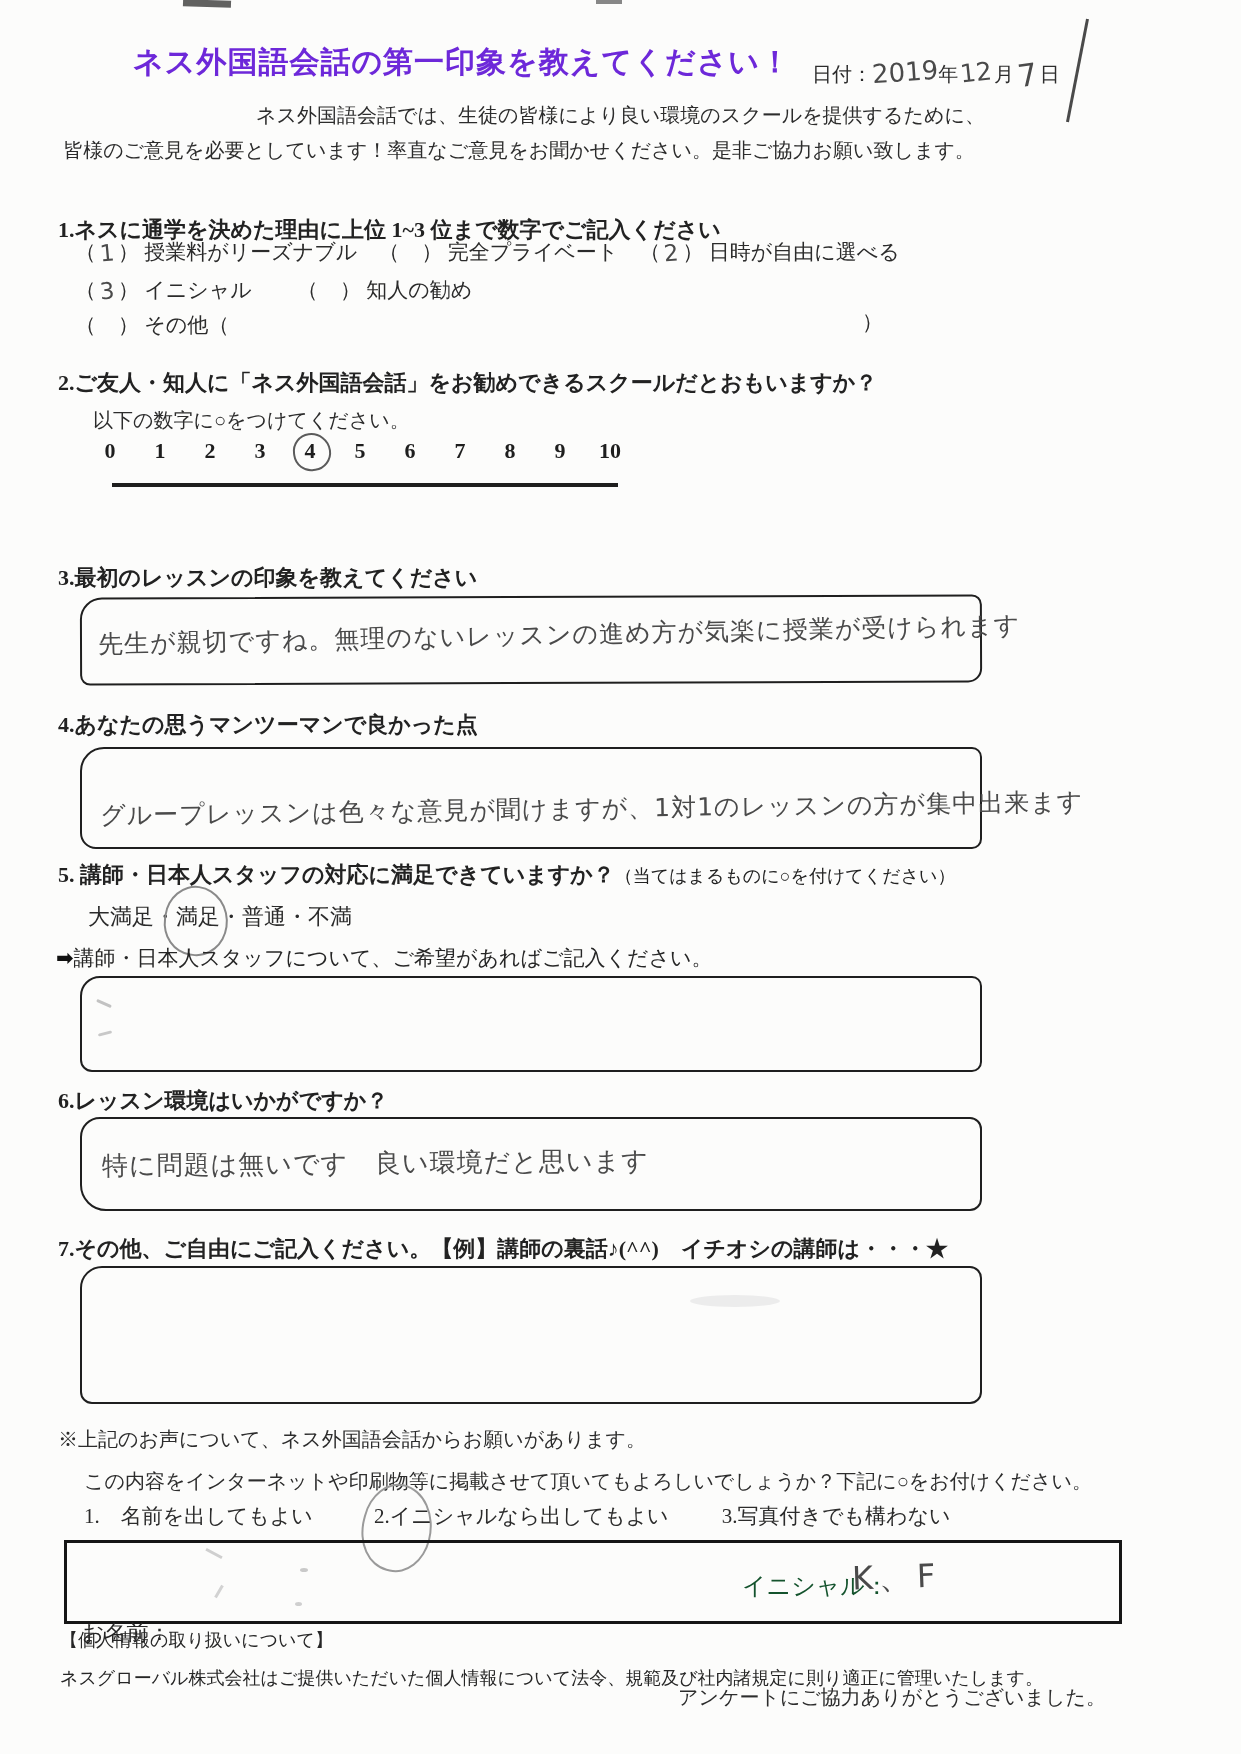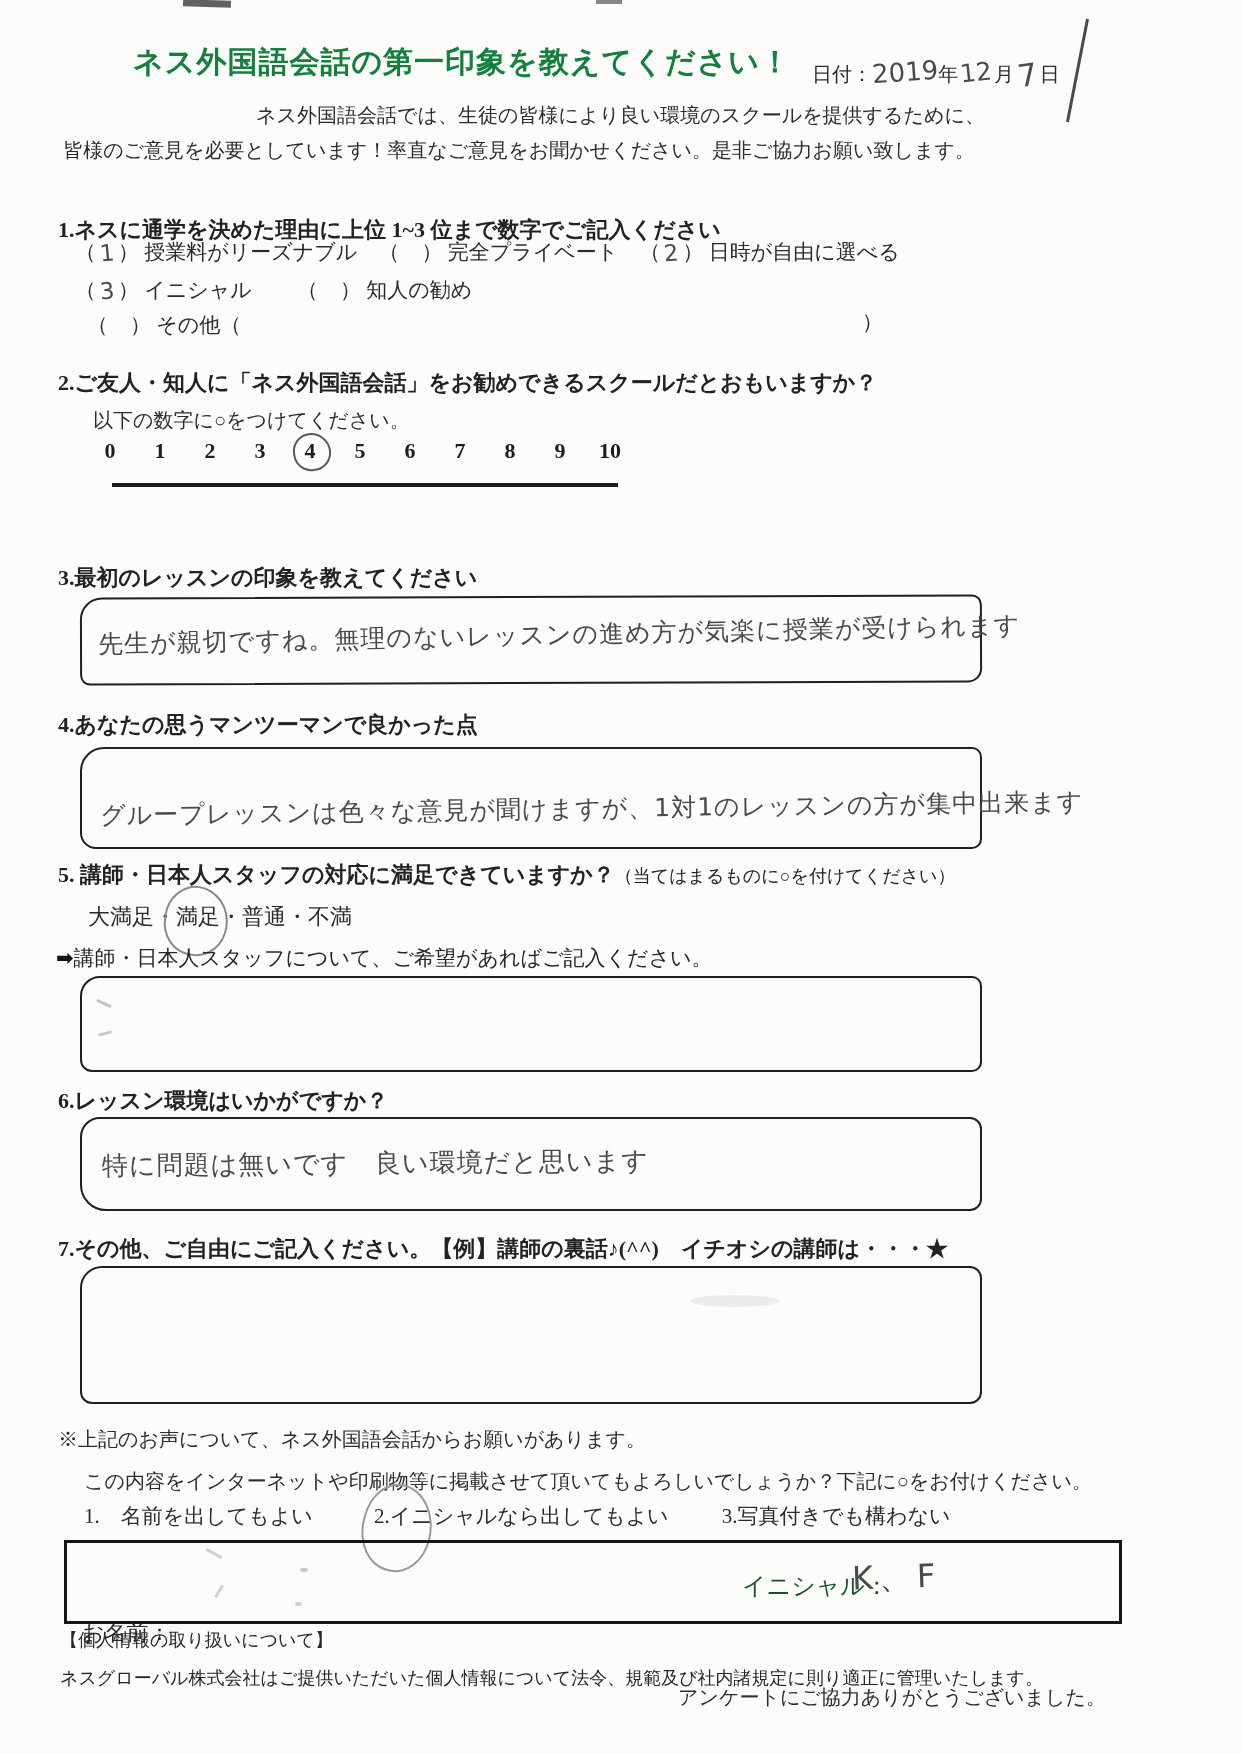--- a/index.html
+++ b/index.html
@@ -1,21 +1,21 @@
 <!DOCTYPE html>
 <html><head>
 <meta charset="utf-8">
 <style>
   html,body{margin:0;padding:0;background:#ffffff;}
   body{width:1241px;height:1754px;overflow:hidden;
        font-family:"Liberation Serif","DejaVu Serif",serif;color:#262626;}
   .page{position:relative;width:1241px;height:1754px;background:#fcfcfb;}
   .abs{position:absolute;}
   
-  .title{font-size:30px;font-weight:bold;letter-spacing:1px;color:#15803d;}
+  .title{font-size:30px;font-weight:bold;letter-spacing:1px;color:#6d28d9;}
   .h{font-size:22px;font-weight:bold;color:#222;}
   .t{font-size:20px;color:#2c2c2c;}
   .opt-row{font-size:21px;color:#2b2b2b;white-space:nowrap;}
   .opt{margin-right:16px;}
   .paren{letter-spacing:0;}
   .note{font-size:18px;font-weight:normal;}
   
   .hw{font-family:"DejaVu Sans",sans-serif;color:#4a4a4a;}
   .rank{display:inline-block;width:22px;text-align:center;font-size:23px;
         transform:rotate(-5deg);vertical-align:-2px;}
@@ -51,21 +51,21 @@
   <div class="abs h" style="left:58px;top:215px;">1.ネスに通学を決めた理由に上位 1~3 位まで数字でご記入ください</div>
   <div class="abs opt-row" style="left:75px;top:238px;">
     <span class="opt"><span class="paren">（</span><span class="hw rank">1</span><span class="paren">）</span> <span>授業料がリーズナブル</span></span>
     <span class="opt"><span class="paren">（</span><span class="hw rank"></span><span class="paren">）</span> <span>完全プライベート</span></span>
     <span class="opt"><span class="paren">（</span><span class="hw rank">2</span><span class="paren">）</span> <span>日時が自由に選べる</span></span>
   </div>
   <div class="abs opt-row" style="left:75px;top:276px;">
     <span class="opt" style="margin-right:40px;"><span class="paren">（</span><span class="hw rank">3</span><span class="paren">）</span> <span>イニシャル</span></span>
     <span class="opt"><span class="paren">（</span><span class="hw rank"></span><span class="paren">）</span> <span>知人の勧め</span></span>
   </div>
-  <div class="abs opt-row" style="left:75px;top:311px;margin-left:12px;">
+  <div class="abs opt-row" style="left:75px;top:311px;">
     <span class="opt"><span class="paren">（</span><span class="hw rank"></span><span class="paren">）</span> <span>その他（</span></span>
   </div>
   <div class="abs opt-row" style="left:862px;top:308px;">）</div>
 
   <div class="abs h" style="left:58px;top:368px;">2.ご友人・知人に「ネス外国語会話」をお勧めできるスクールだとおもいますか？</div>
   <div class="abs t" style="left:93px;top:407px;">以下の数字に○をつけてください。</div>
   <div class="abs scale-row" style="left:95px;top:438px;">
     <span class="cell num">0</span>
     <span class="cell num">1</span>
     <span class="cell num">2</span>

